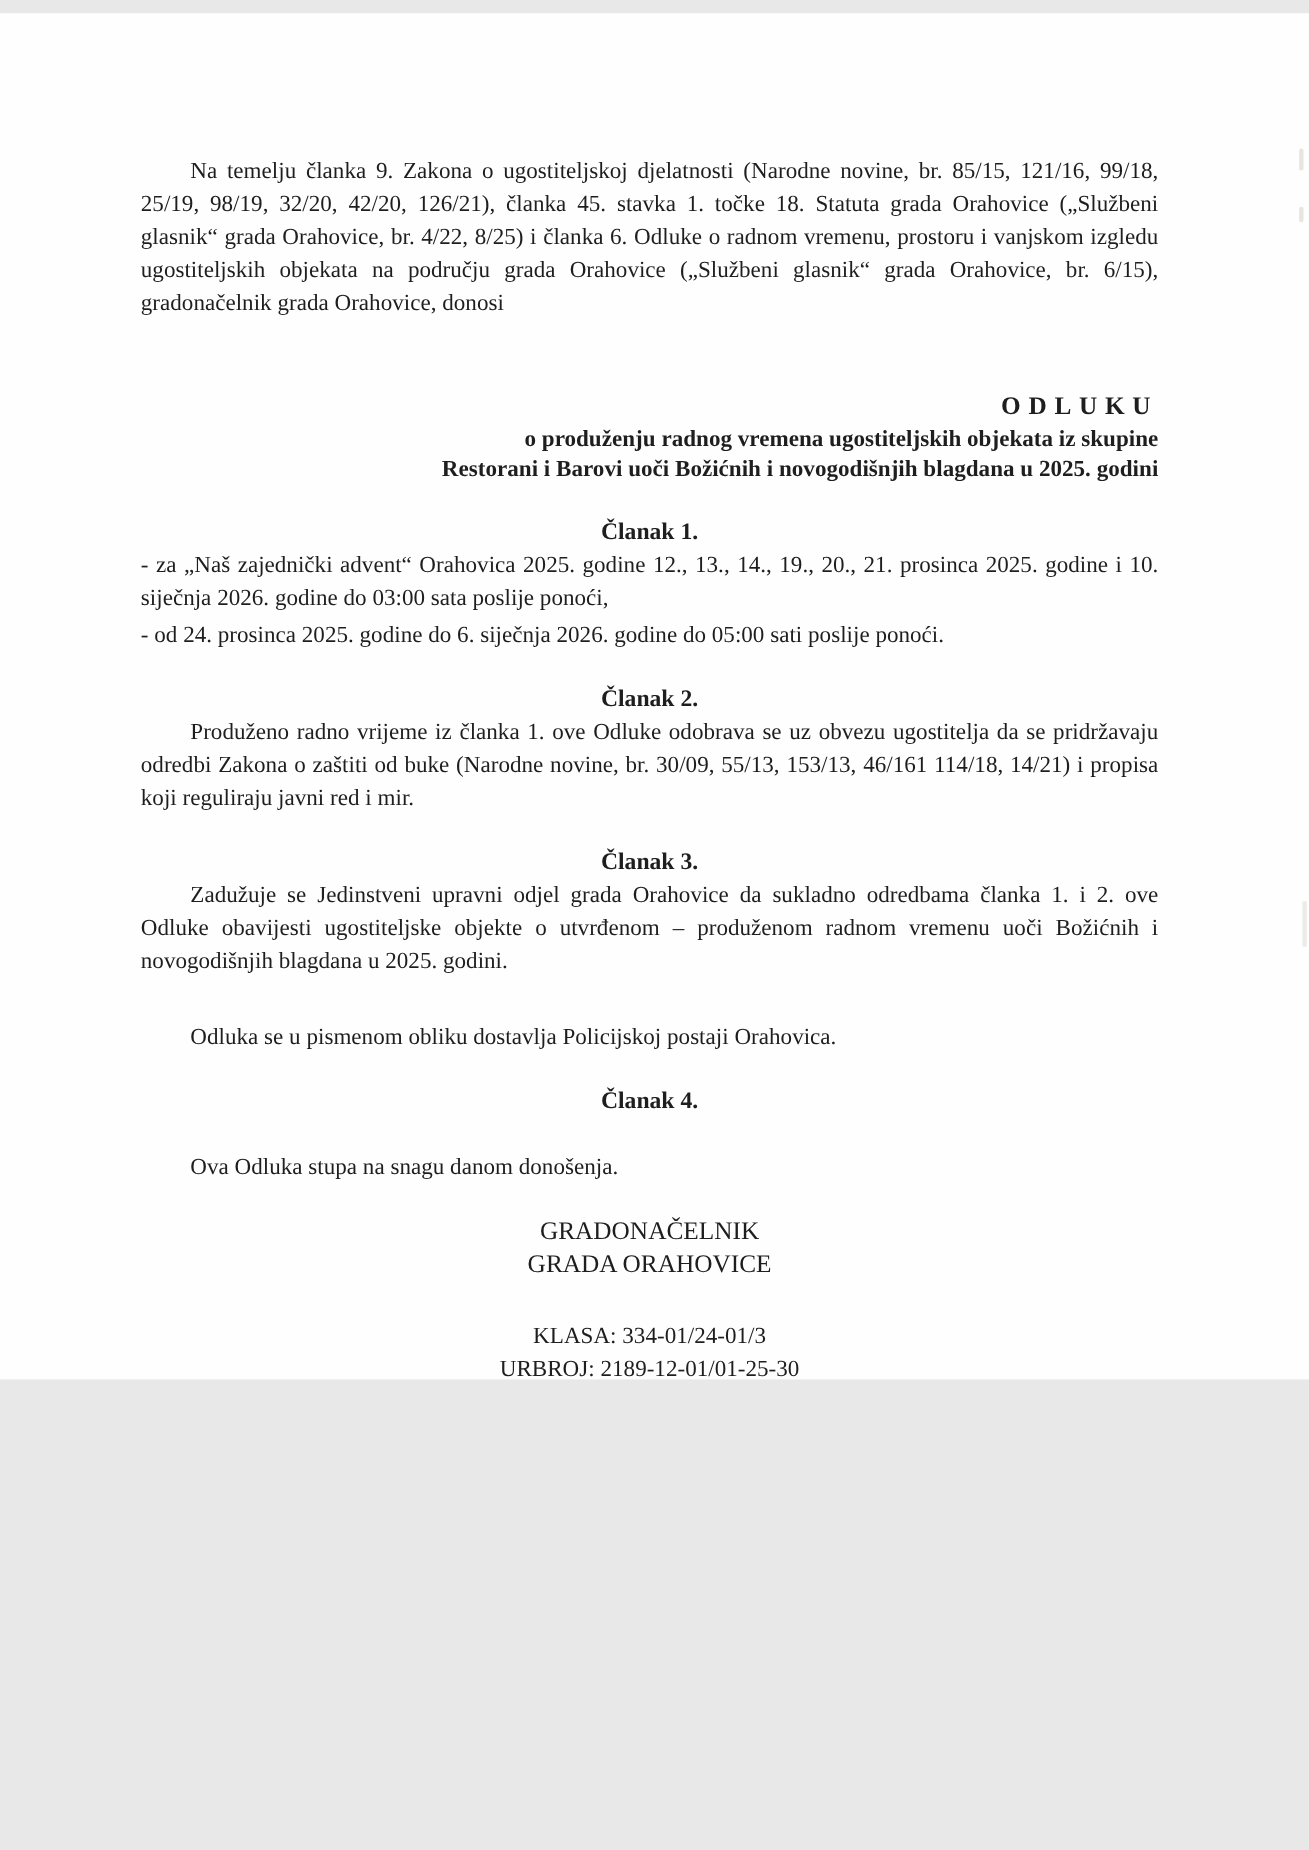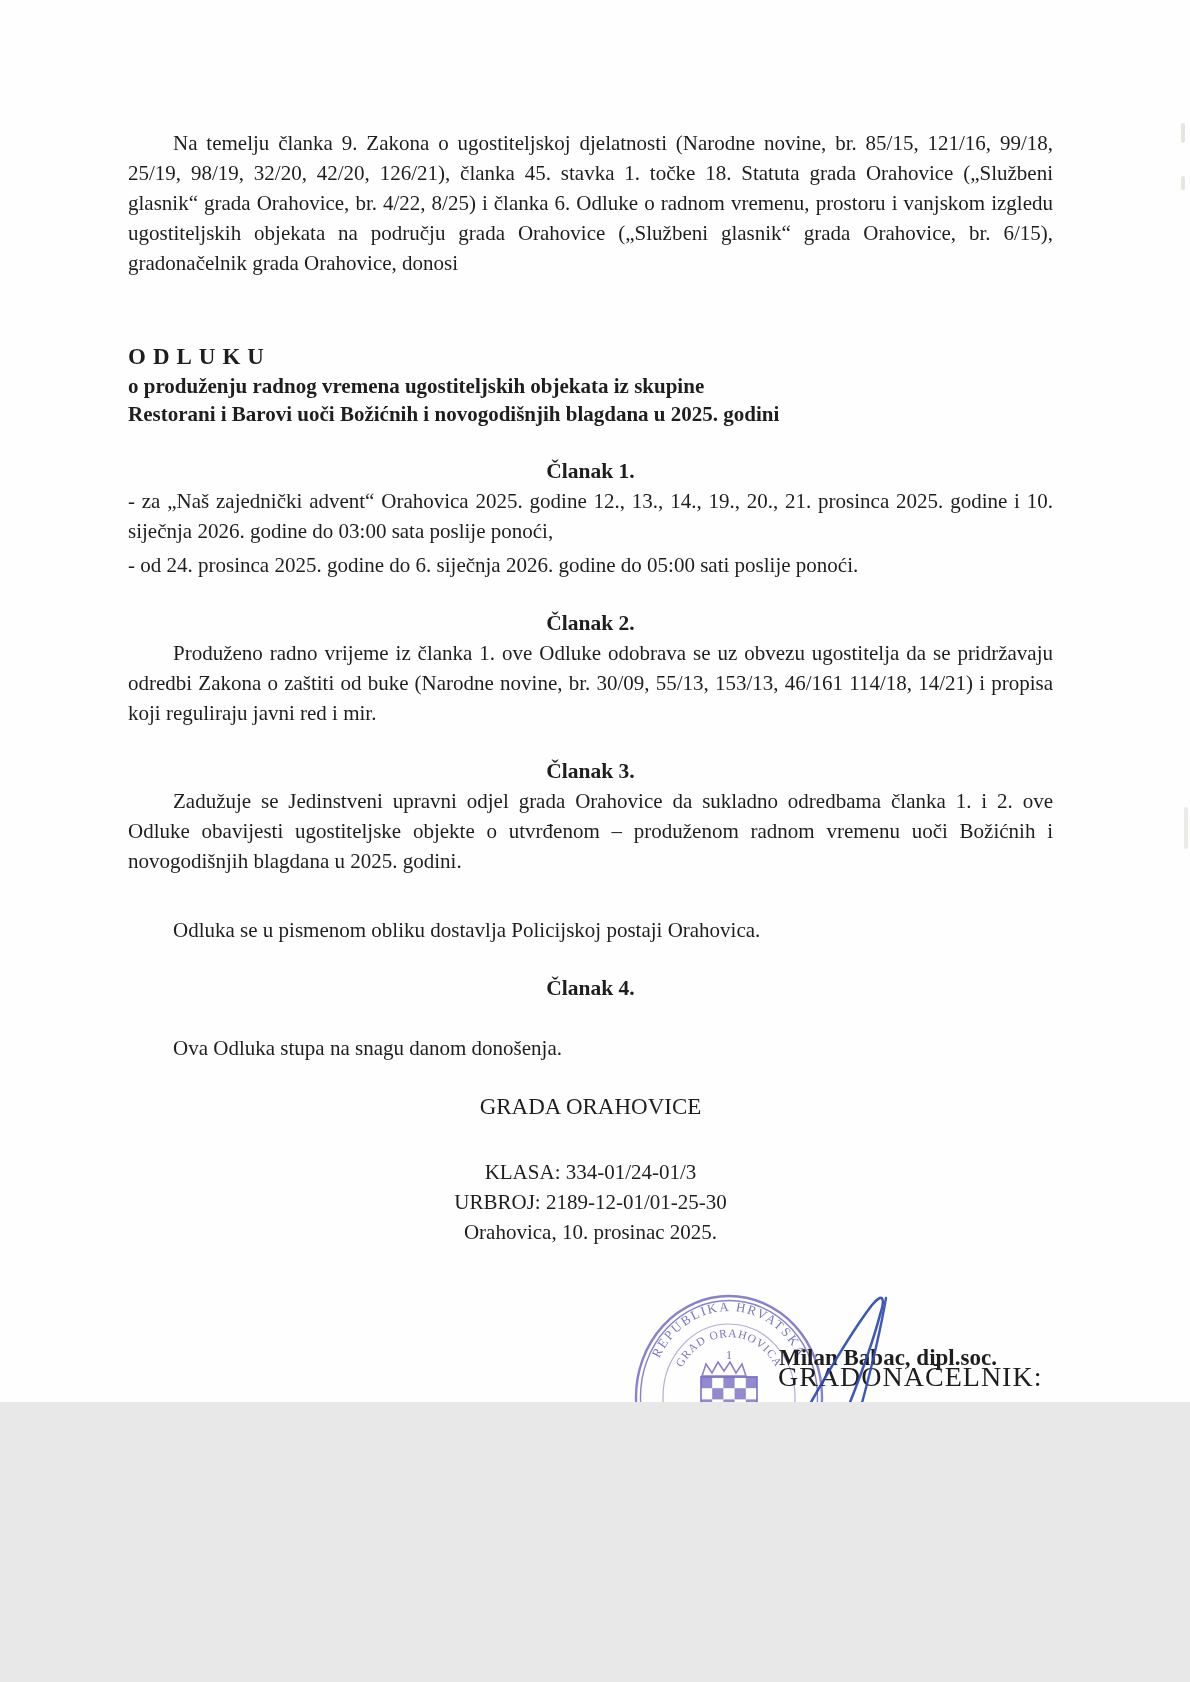--- a/index.html
+++ b/index.html
@@ -1,28 +1,28 @@
 <!DOCTYPE html>
 <html><head>
 <meta charset="utf-8">
 <style>
   html,body{margin:0;padding:0;background:#e8e8e8;}
   .page{
     position:relative;
-    width:1190px;height:1402px;
-    margin:0 auto;
+    width:1190px;height:1242px;
+    margin:12px auto;
     background:#fefefe;
     font-family:"Liberation Serif",serif;
     color:#1e1e1e;
     overflow:hidden;
   }
   .content{position:absolute;left:128px;top:128px;width:925px;}
   .content p{margin:0;font-size:21px;line-height:30px;text-align:justify;}
   .ind{text-indent:45px;}
-  .title-block{margin-top:64px;text-align:left;}
+  .title-block{margin-top:64px;text-align:right;}
   .doc-title{font-weight:bold;font-size:23px;line-height:30px;letter-spacing:7px;}
   .doc-sub{font-weight:bold;font-size:21px;line-height:28px;}
   .clanak{margin:28px 0 0 0;text-align:center;font-weight:bold;font-size:21.5px;line-height:30px;}
   .mt4{margin-top:4px !important;}
   .mt30{margin-top:30px !important;}
   .mt39{margin-top:39px !important;}
   .issuer{margin-top:29px;text-align:center;font-size:23px;line-height:30px;}
   .klasa-block{margin-top:35px;font-size:21px;line-height:30px;}
   .klasa-block div{white-space:nowrap;text-align:center;}
   .sig-role{
@@ -67,20 +67,21 @@
     <p class="ind">Produženo radno vrijeme iz članka 1. ove Odluke odobrava se uz obvezu ugostitelja da se pridržavaju odredbi Zakona o zaštiti od buke (Narodne novine, br. 30/09, 55/13, 153/13, 46/161 114/18, 14/21) i propisa koji reguliraju javni red i mir.</p>
 
     <div class="clanak">Članak 3.</div>
     <p class="ind">Zadužuje se Jedinstveni upravni odjel grada Orahovice da sukladno odredbama članka 1. i 2. ove Odluke obavijesti ugostiteljske objekte o utvrđenom – produženom radnom vremenu uoči Božićnih i novogodišnjih blagdana u 2025. godini.</p>
     <p class="ind mt39">Odluka se u pismenom obliku dostavlja Policijskoj postaji Orahovica.</p>
 
     <div class="clanak">Članak 4.</div>
     <p class="ind mt30">Ova Odluka stupa na snagu danom donošenja.</p>
 
     <div class="issuer">
+      <div>GRADONAČELNIK</div>
       <div>GRADA ORAHOVICE</div>
     </div>
 
     <div class="klasa-block">
       <div>KLASA: 334-01/24-01/3</div>
       <div>URBROJ: 2189-12-01/01-25-30</div>
       <div>Orahovica, 10. prosinac 2025.</div>
     </div>
 
   </div>

